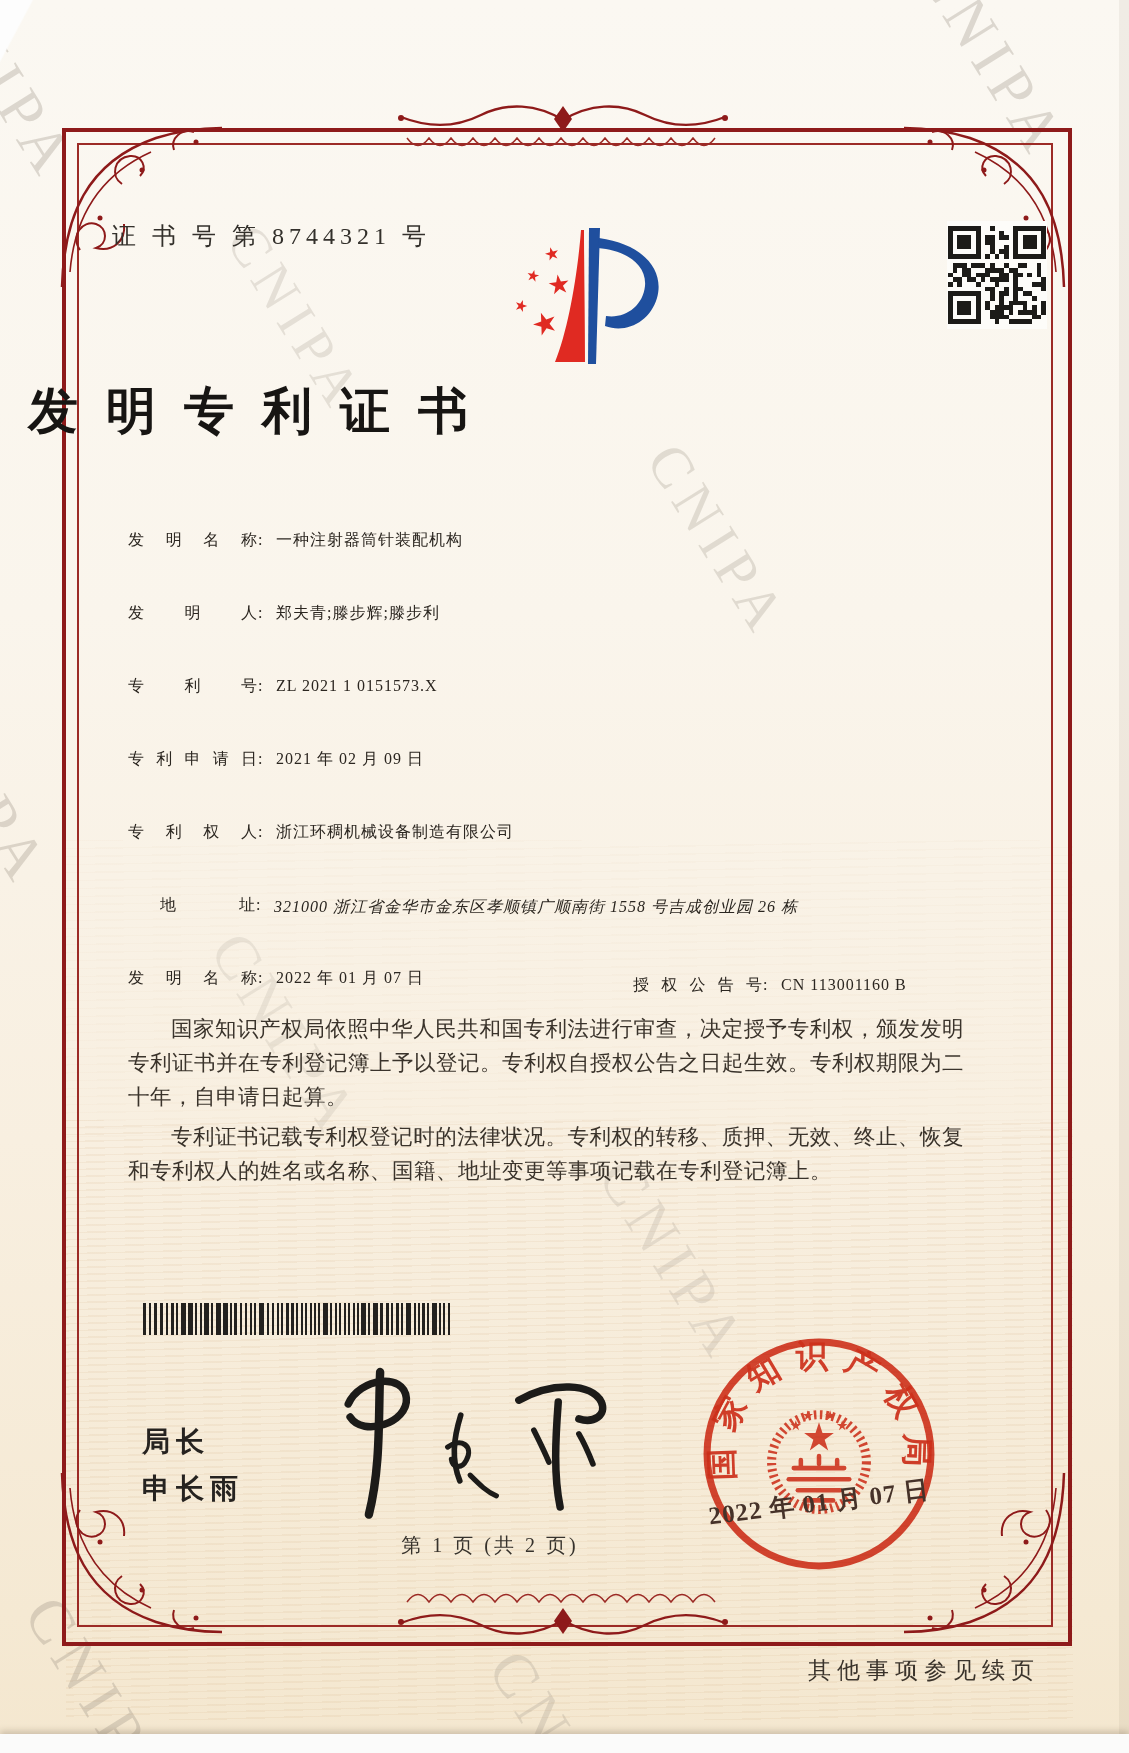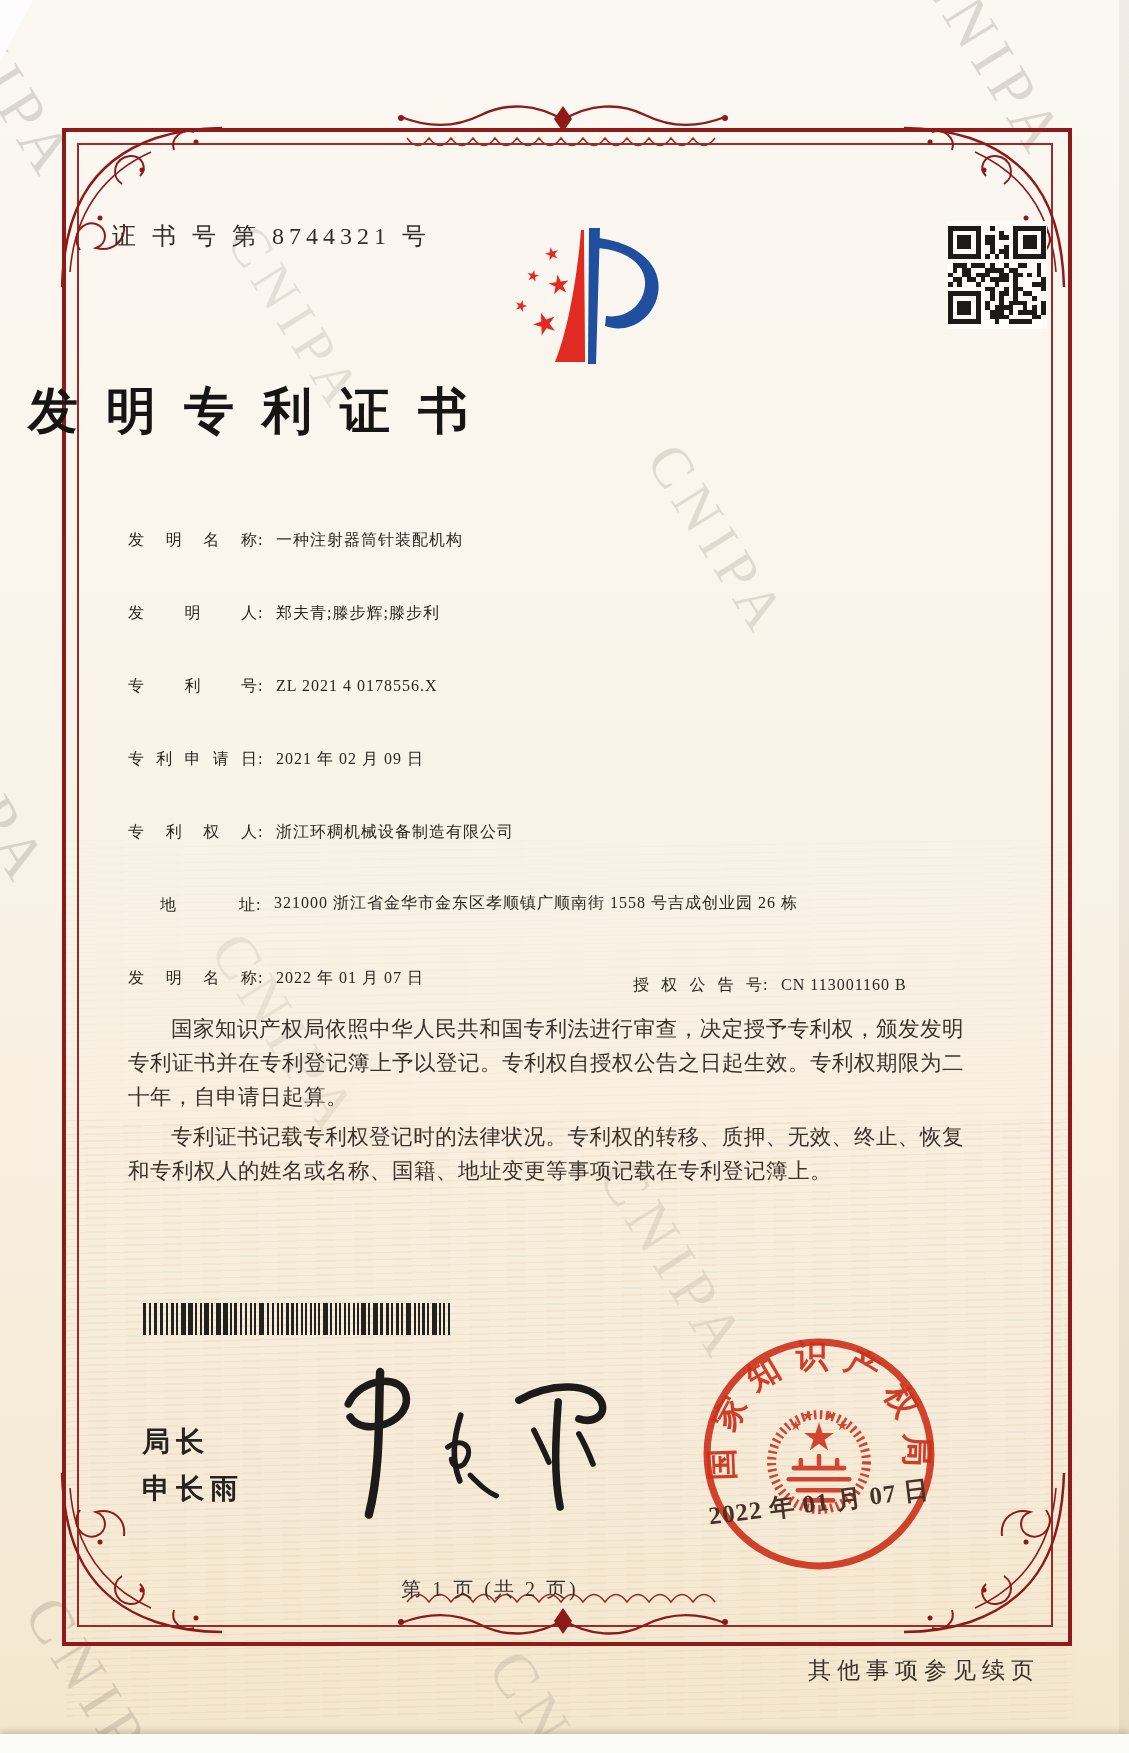--- a/index.html
+++ b/index.html
@@ -19,34 +19,34 @@
   .logo{position:absolute;left:495px;top:224px;width:175px;height:142px;z-index:4;}
   .qr{position:absolute;left:947px;top:221px;width:98px;height:106px;background:#fdfcf9;padding:1px;z-index:4;}
   .qr svg{width:100%;height:100%;shape-rendering:crispEdges;}
   .title{position:absolute;left:0;top:378px;width:1010px;text-align:left;font-size:50px;font-weight:700;
     letter-spacing:28px;text-indent:28px;color:#171513;z-index:4;}
   .field-row{position:absolute;left:128px;font-size:16px;line-height:32px;letter-spacing:1px;z-index:4;color:#2b2620;}
   .flabel{display:inline-block;width:130px;text-align:justify;text-align-last:justify;vertical-align:top;}
   .flabel.narrow{width:96px;margin-left:32px;}
   .fcolon{display:inline-block;width:18px;vertical-align:top;}
   .fvalue{display:inline-block;vertical-align:top;}
-  .fvalue.addr{width:658px;line-height:27px;}
+  .fvalue.addr{width:658px;line-height:36px;font-style:italic;}
   .grant2{position:absolute;left:505px;top:7px;}
   .body-text{position:absolute;left:128px;top:1012px;width:836px;z-index:4;font-size:21.5px;line-height:34px;
     letter-spacing:.5px;text-align:justify;color:#3a332b;}
   .body-text p{margin:0 0 6px 0;text-indent:2em;}
   .barcode{position:absolute;left:143px;top:1303px;width:312px;height:32px;z-index:4;}
   .signer{position:absolute;left:142px;top:1418px;z-index:4;font-family:"Liberation Sans","DejaVu Sans",sans-serif;
     font-weight:700;font-size:28px;letter-spacing:6px;color:#262320;line-height:47px;}
   .sig{position:absolute;left:322px;top:1358px;width:300px;height:165px;z-index:5;}
   .seal{position:absolute;left:700px;top:1335px;width:238px;height:238px;z-index:4;mix-blend-mode:multiply;}
   .seal text{font-family:"Liberation Serif",serif;}
   .seal-date{position:absolute;left:693px;top:1486px;width:252px;text-align:center;font-size:25px;font-weight:700;
     color:#463229;letter-spacing:1px;transform:rotate(-7deg);z-index:6;}
-  .page-no{position:absolute;left:20px;top:1576px;width:940px;text-align:center;font-size:20px;
+  .page-no{position:absolute;left:20px;top:1532px;width:940px;text-align:center;font-size:20px;
     letter-spacing:3px;color:#36322c;z-index:4;}
   .cont-note{position:absolute;left:0;top:1655px;width:1040px;text-align:right;font-size:23px;
     letter-spacing:6px;color:#3a332b;z-index:4;}
   .photo-bottom{position:absolute;left:0;top:1734px;width:1129px;height:19px;background:#fbfbfa;
     box-shadow:0 -3px 6px rgba(90,70,50,.25);z-index:7;}
   .photo-corner{position:absolute;left:0;top:0;width:160px;height:74px;z-index:7;
     background:linear-gradient(118deg,#fdfdfd 16%,rgba(253,253,253,0) 17%);}
   .edge-right{position:absolute;right:0;top:0;width:10px;height:1753px;background:rgba(60,50,40,.06);z-index:7;}
 </style>
 </head>
@@ -262,21 +262,21 @@
 
   <div class="title">发明专利证书</div>
 
   <div class="field-row" style="top:524px">
     <span class="flabel">发明名称</span><span class="fcolon">:</span><span class="fvalue">一种注射器筒针装配机构</span>
   </div>
   <div class="field-row" style="top:597px">
     <span class="flabel">发明人</span><span class="fcolon">:</span><span class="fvalue">郑夫青;滕步辉;滕步利</span>
   </div>
   <div class="field-row" style="top:670px">
-    <span class="flabel">专利号</span><span class="fcolon">:</span><span class="fvalue">ZL 2021 4 0178556.X</span>
+    <span class="flabel">专利号</span><span class="fcolon">:</span><span class="fvalue">ZL 2021 1 0151573.X</span>
   </div>
   <div class="field-row" style="top:743px">
     <span class="flabel">专利申请日</span><span class="fcolon">:</span><span class="fvalue">2021 年 02 月 09 日</span>
   </div>
   <div class="field-row" style="top:816px">
     <span class="flabel">专利权人</span><span class="fcolon">:</span><span class="fvalue">浙江环稠机械设备制造有限公司</span>
   </div>
   <div class="field-row" style="top:889px">
     <span class="flabel narrow">地址</span><span class="fcolon">:</span><span class="fvalue addr">321000 浙江省金华市金东区孝顺镇广顺南街 1558 号吉成创业园 26 栋</span>
   </div>

